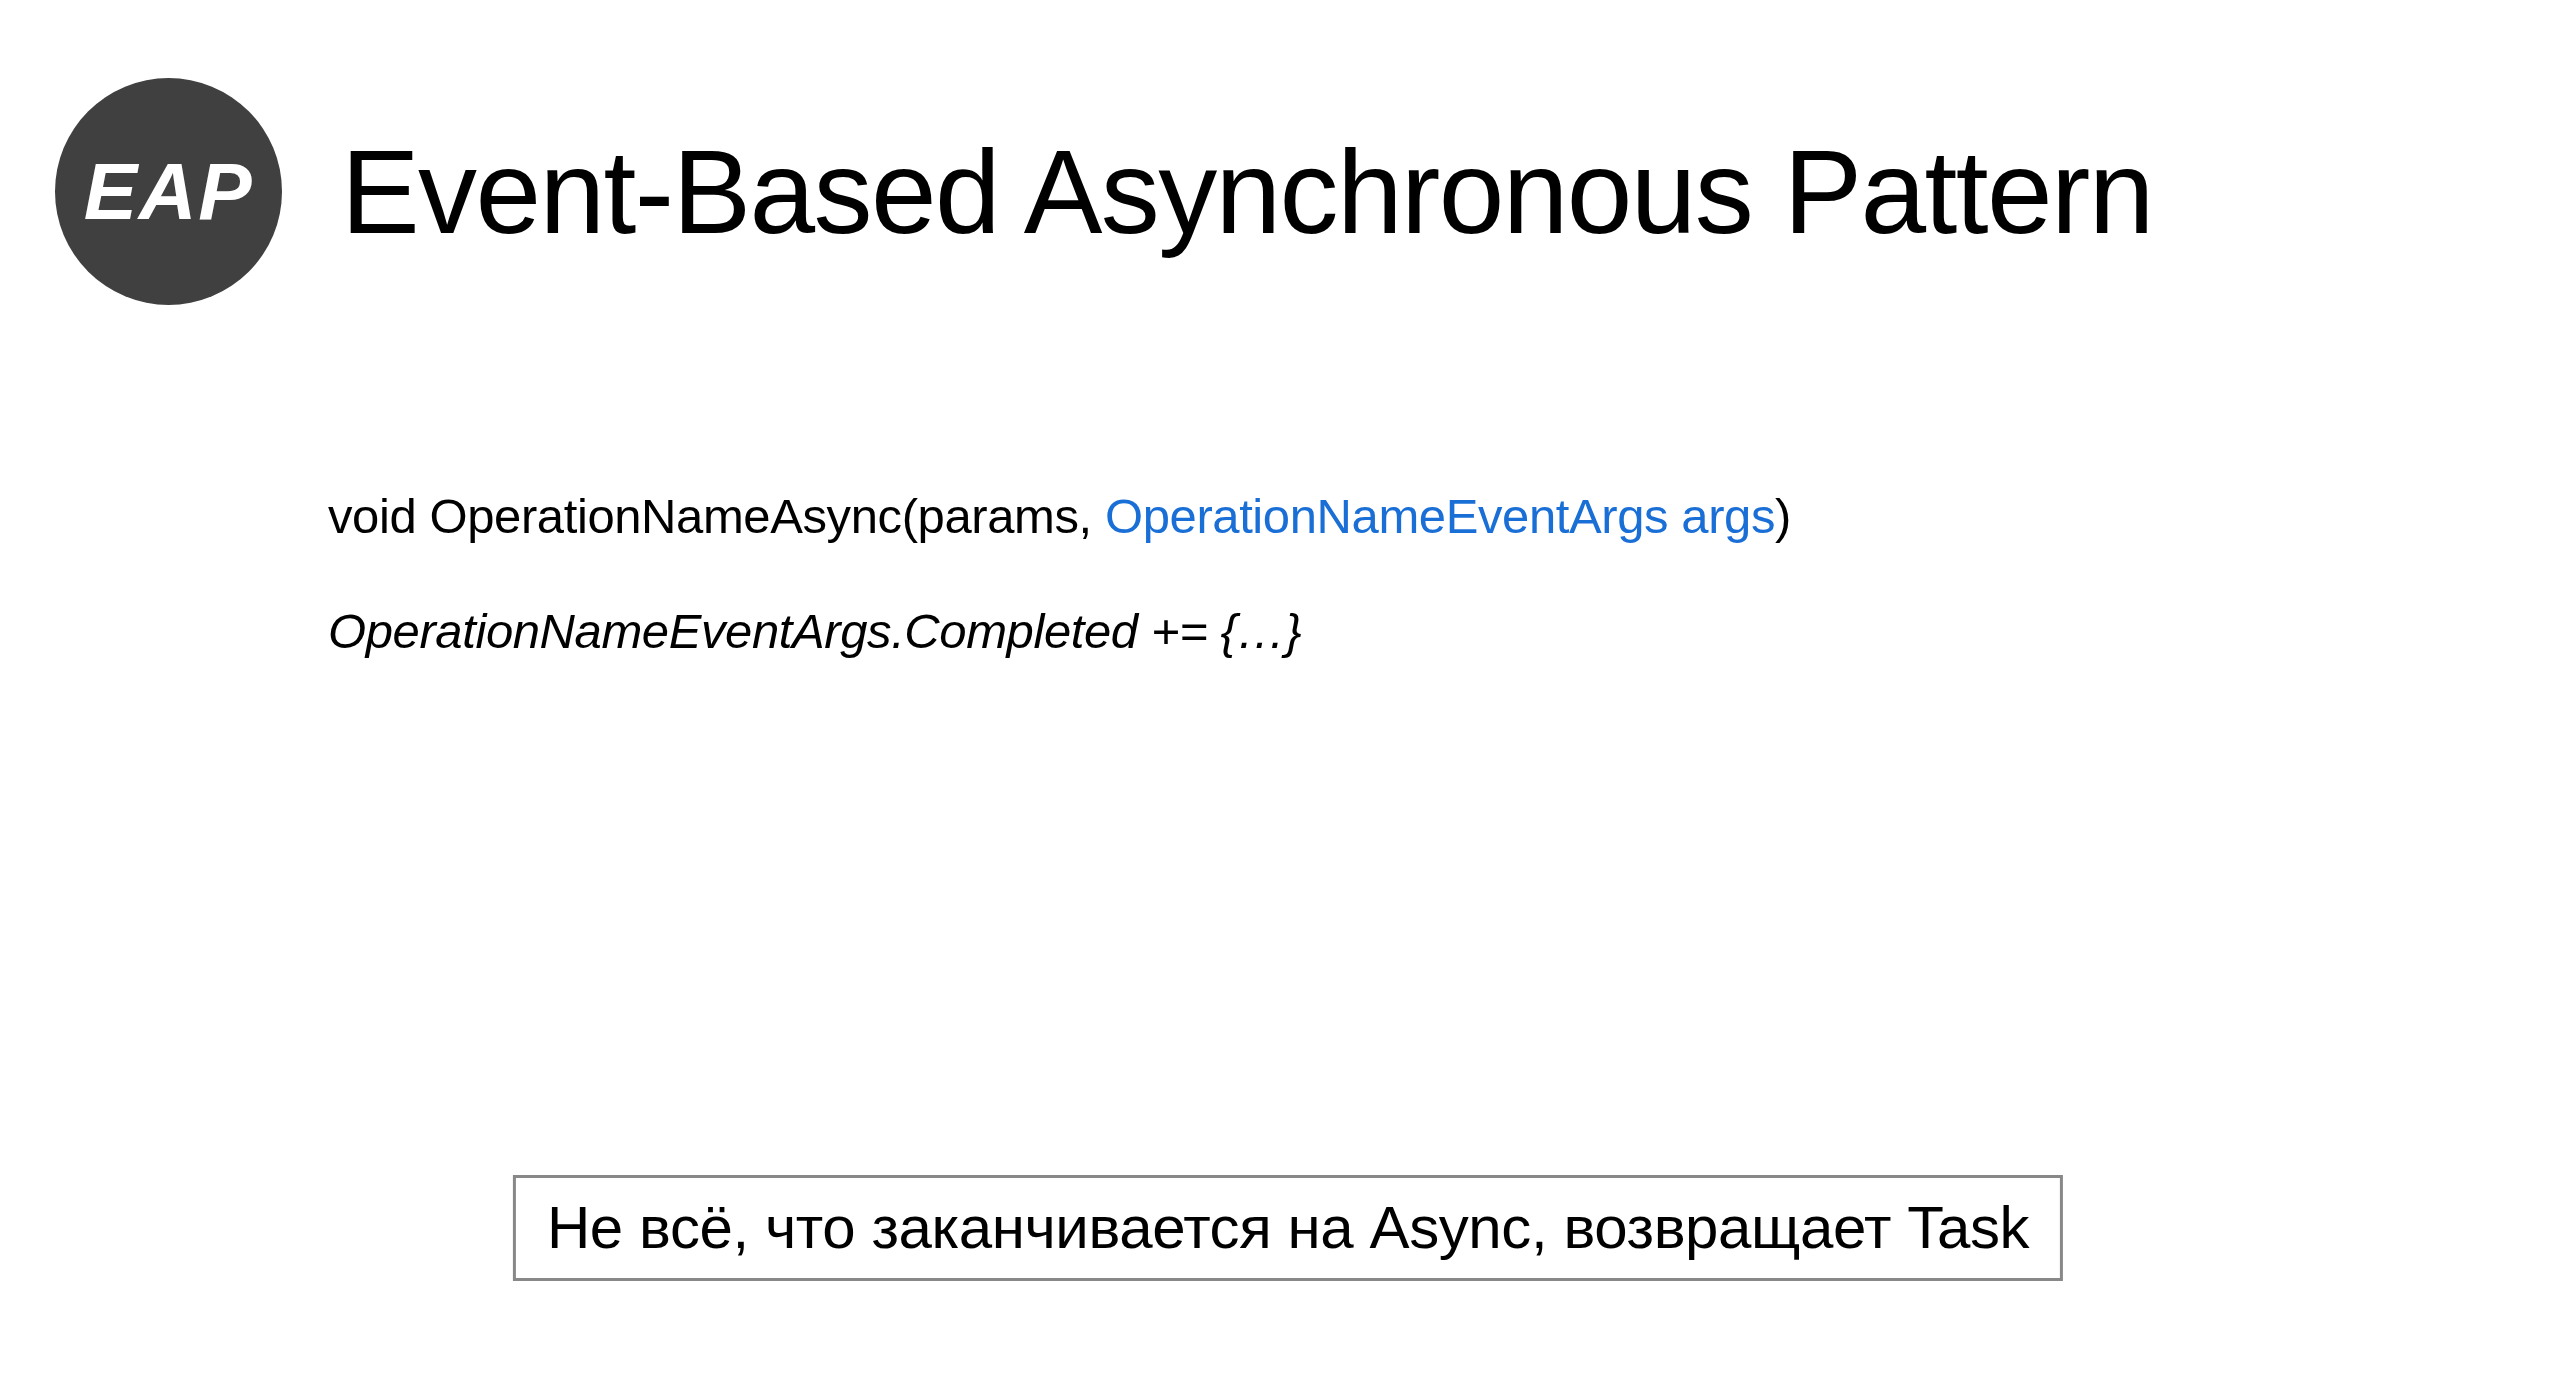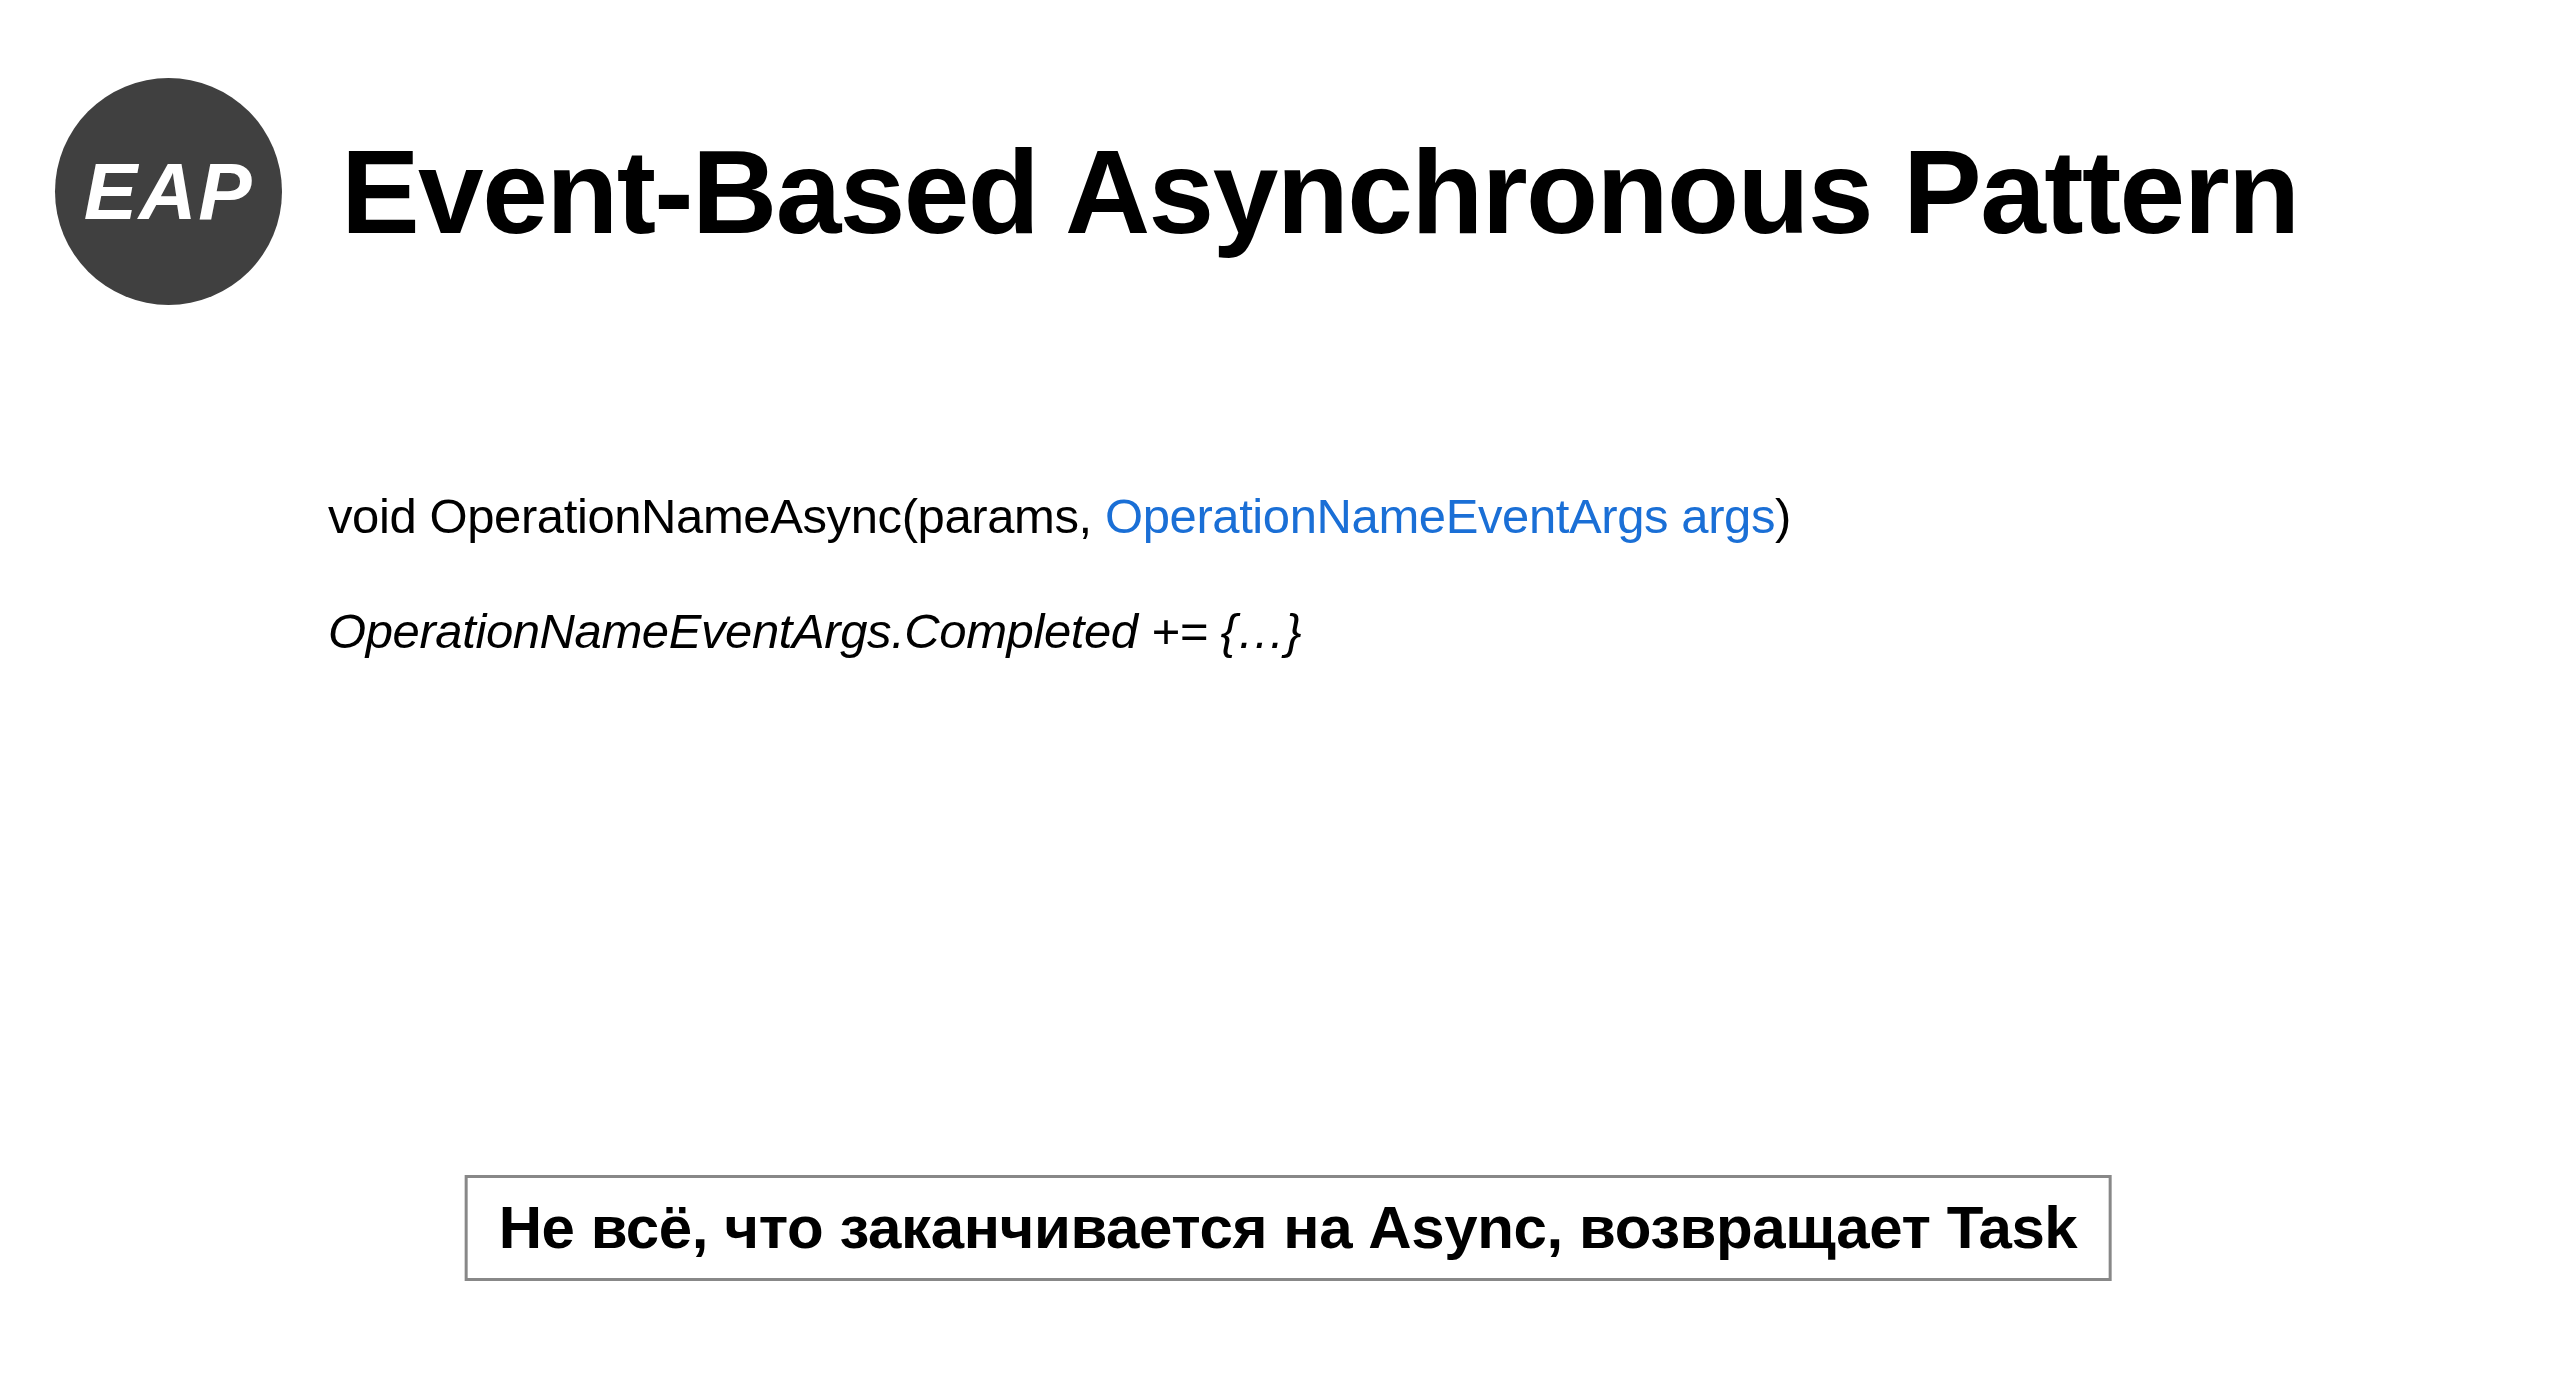--- a/index.html
+++ b/index.html
@@ -34,21 +34,21 @@
       font-style: italic;
     }
     .badge-text {
       color: #ffffff;
       font-size: 80px;
       font-weight: 600;
       letter-spacing: 1.6px;
     }
     .title {
       font-size: 118px;
-      font-weight: 700;
+      font-weight: 400;
       color: #000000;
       letter-spacing: -1.6px;
     }
     .content {
       padding-left: 328px;
       padding-top: 180px;
     }
     .code-line {
       font-size: 49px;
       font-weight: 300;
@@ -69,21 +69,21 @@
     .footer {
       position: absolute;
       bottom: 102px;
       left: 50%;
       transform: translateX(-50%);
     }
     .footer-box {
       border: 3.1px solid #888888;
       padding: 15.6px 31px;
       font-size: 60px;
-      font-weight: 700;
+      font-weight: 400;
       color: #000000;
       letter-spacing: -0.4px;
       white-space: nowrap;
     }
   </style>
 </head>
 <body>
 
 <div class="header">
   <div class="badge">

